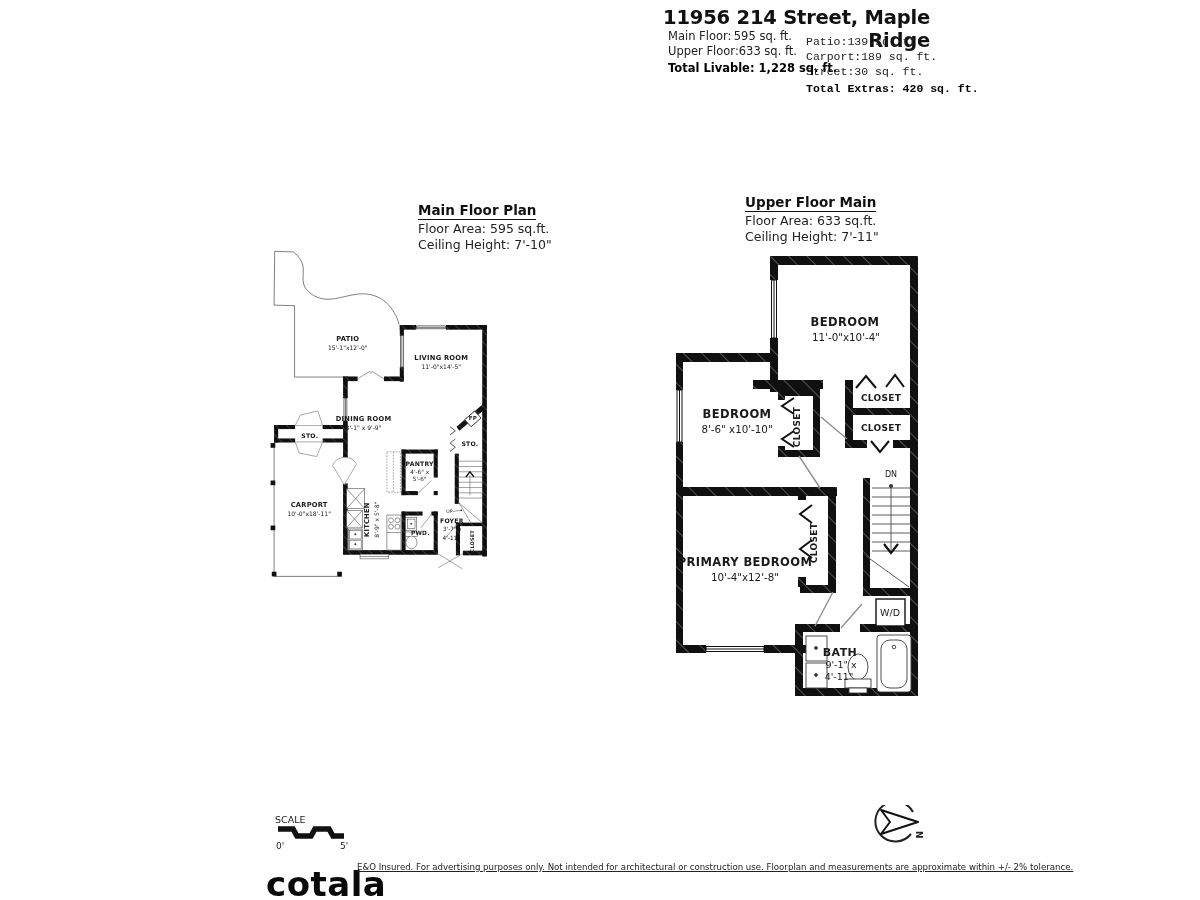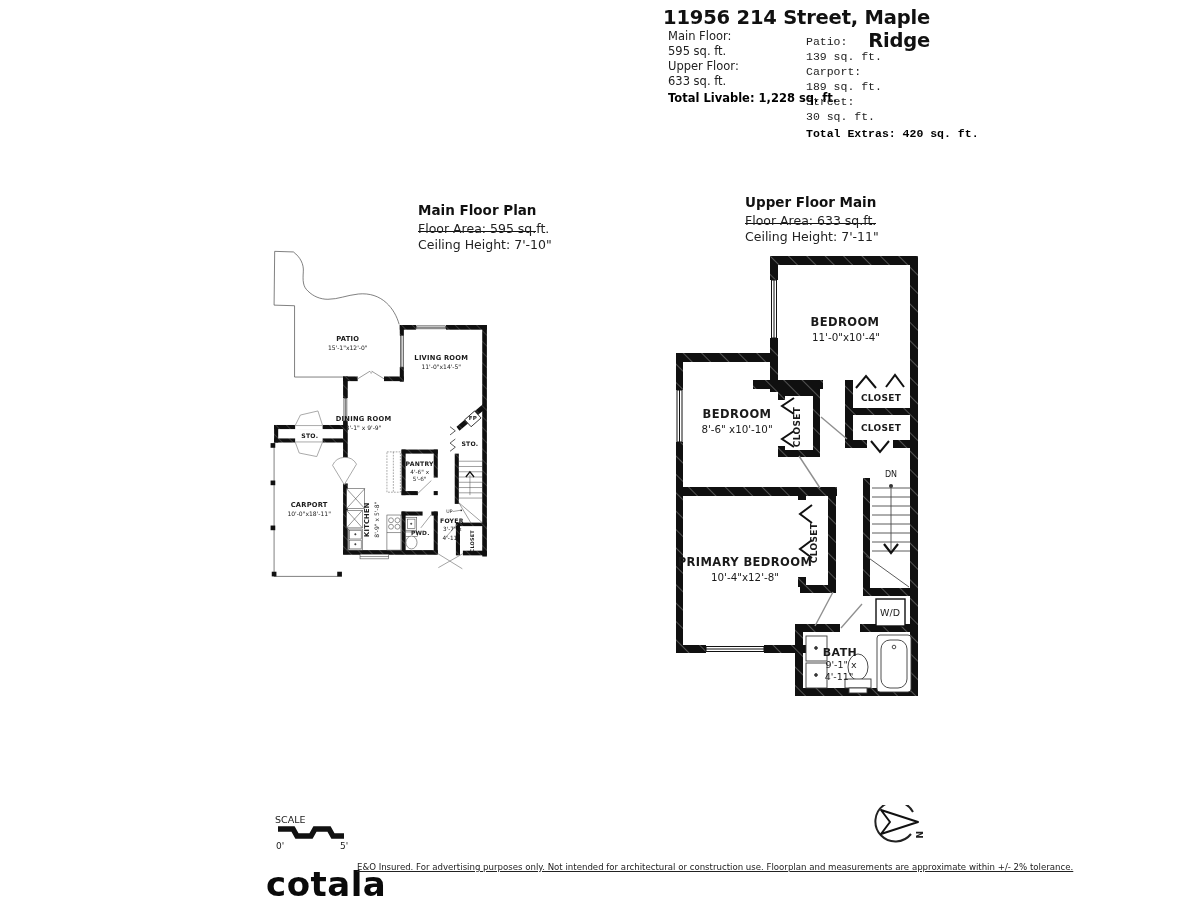--- a/index.html
+++ b/index.html
@@ -2,27 +2,27 @@
 <html><head>
 <meta charset="utf-8">
 <style>
   html,body{margin:0;padding:0;background:#fff;}
   #page{position:relative;width:1200px;height:896px;background:#fff;overflow:hidden;
         font-family:"DejaVu Sans","Liberation Sans",sans-serif;color:#111;}
   .abs{position:absolute;}
   
   #title{top:6px;left:640px;width:290px;text-align:right;font-size:19.5px;font-weight:bold;letter-spacing:-0.2px;}
   .statcol{font-size:11.5px;line-height:15px;color:#222;}
-  .statrow{display:flex;justify-content:space-between;flex-direction:column;}
+  .statrow{display:flex;justify-content:space-between;}
   .statlabel{white-space:nowrap;}
   .statval{white-space:nowrap;text-align:left;}
   .stattotal{font-weight:bold;color:#000;white-space:nowrap;margin-top:2px;}
   
   .plantitle{font-size:13.5px;font-weight:bold;}
-  .plantitle span{border-bottom:1.5px solid #111;padding-bottom:13px;}
+  .plantitle span{border-bottom:1.5px solid #111;padding-bottom:1px;}
   .plansub{font-size:12.5px;color:#222;line-height:15.5px;margin-top:3px;}
   
   #logo{top:864px;left:266px;font-size:34px;font-weight:800;letter-spacing:0.5px;color:#0a0a0a;}
   #logo sup{font-size:9px;font-weight:bold;vertical-align:-8px;}
   #disclaimer{top:862px;left:357px;font-size:8.6px;color:#222;white-space:nowrap;text-decoration:underline;}
   svg text{fill:#1a1a1a;}
   .rname{font-weight:bold;font-size:11.5px;letter-spacing:0.4px;text-anchor:middle;}
   .rdims{font-size:10.3px;text-anchor:middle;}
   .rsmall{font-weight:bold;font-size:9px;letter-spacing:0.3px;text-anchor:middle;}
   .rtiny{font-size:8px;text-anchor:middle;}

